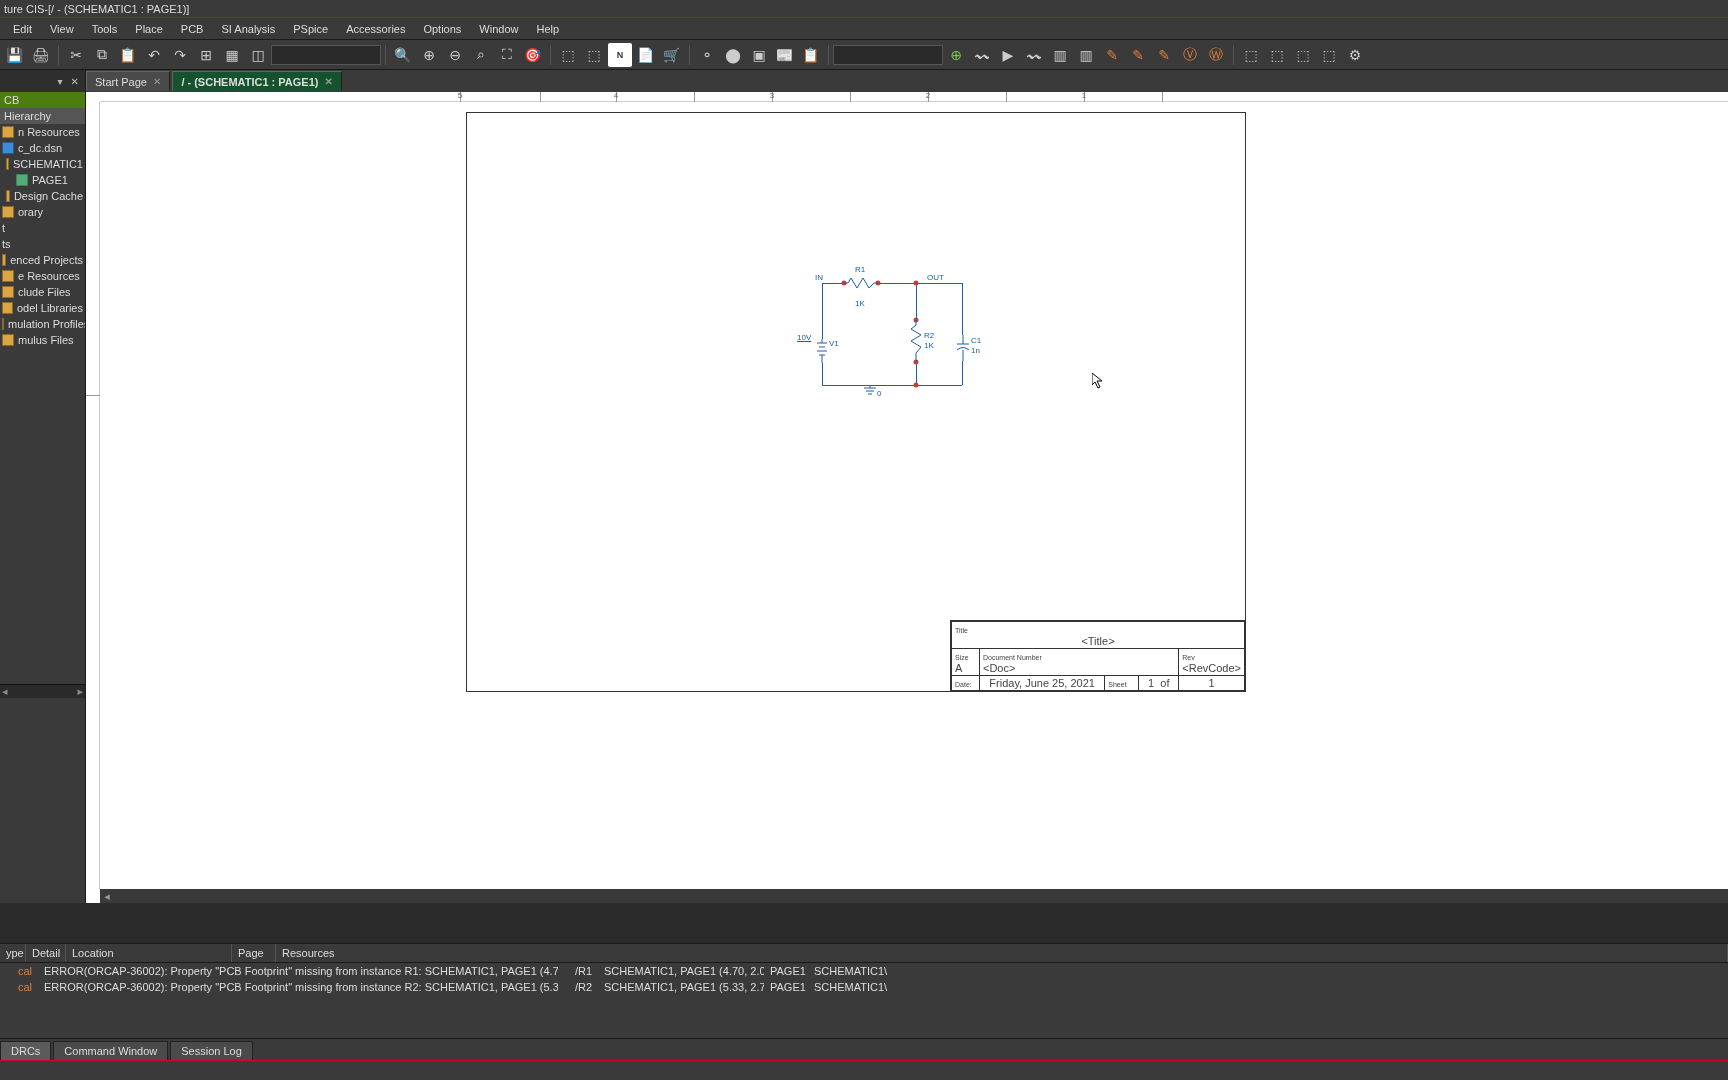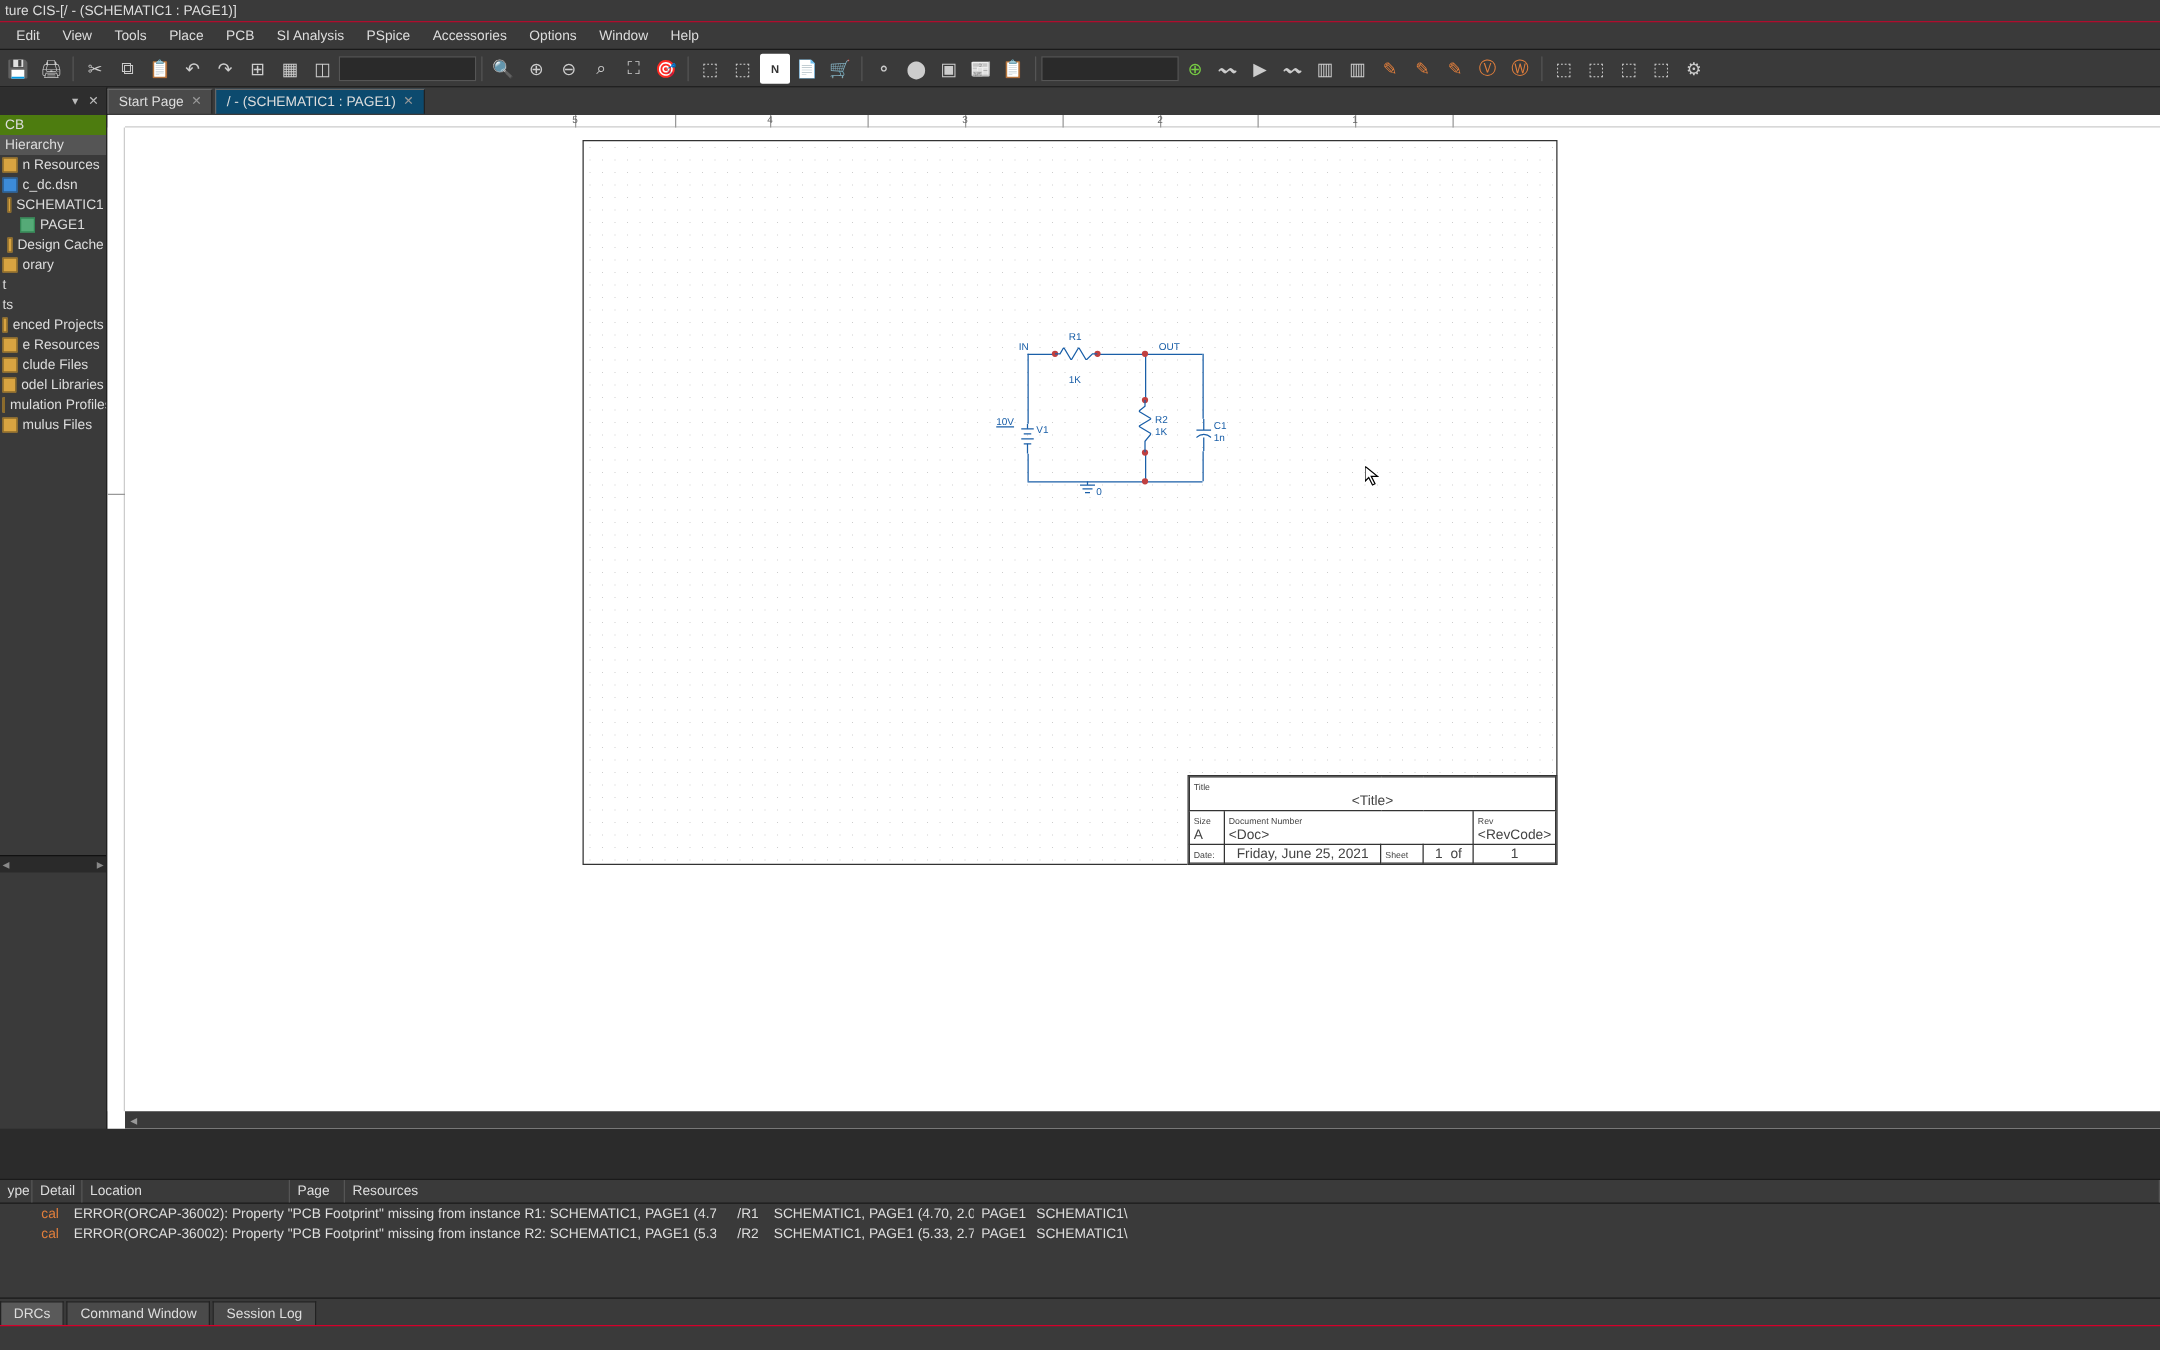--- a/index.html
+++ b/index.html
@@ -12,21 +12,21 @@
 .toolbar  { height:30px; background:#3a3a3a; display:flex; align-items:center; border-bottom:1px solid #1a1a1a; padding-left:2px; }
 .tool     { width:24px; height:24px; margin:0 1px; display:flex; align-items:center; justify-content:center; color:#ccc; font-size:14px; border-radius:2px;}
 .tool.sep { width:1px; background:#555; margin:0 4px; height:20px; }
 .tool-input{ width:110px; height:20px; background:#2a2a2a; border:1px solid #555; }
 
 
 .tabstrip { height:22px; background:#3a3a3a; display:flex; align-items:center; }
 .hier-ctl { width:86px; height:22px; background:#2e2e2e; border-right:1px solid #1a1a1a; display:flex; align-items:center; justify-content:flex-end; gap:8px; padding-right:6px;}
 .hier-ctl span{ color:#bbb; font-size:10px;}
 .tab      { height:20px; background:#4a4a4a; color:#ddd; padding:0 8px; line-height:20px; display:flex; align-items:center; gap:6px; margin-right:2px; border-top:1px solid #666; border-left:1px solid #666; border-right:1px solid #222;}
-.tab.active{ background:#0c4a6e; font-weight:normal; }
+.tab.active{ background:#14532d; font-weight:bold; }
 .tab .x   { color:#999; font-size:10px; }
 
 
 .main     { display:flex; height:calc(1080px - 18px - 22px - 30px - 22px - 135px - 22px - 20px); }
 .sidebar  { width:86px; background:#3a3a3a; border-right:1px solid #1a1a1a; color:#ddd; overflow:hidden;}
 .side-hdr { background:#4d7c0f; padding:2px 4px; font-size:11px;}
 .tree-item{ padding:2px 2px; white-space:nowrap; display:flex; align-items:center; gap:4px;}
 .tree-item.lvl1{ padding-left:6px;}
 .tree-item.lvl2{ padding-left:16px;}
 .tree-ico { width:12px; height:12px; display:inline-block;}
@@ -67,21 +67,21 @@
 .tblock table{ border-collapse:collapse; width:100%;}
 .tblock .lbl{ font-size:7px;}
 .tblock .val{ text-align:center;}
 
 
 .gap      { height:40px; background:#2b2b2b;}
 .drc      { height:95px; background:#3a3a3a; border-top:1px solid #1a1a1a; color:#ddd; }
 .drc-head { display:flex; background:#3a3a3a; border-bottom:1px solid #1a1a1a;}
 .drc-head div{ padding:3px 6px; border-right:1px solid #555; font-size:11px;}
 .col-type { width:26px;} .col-desc{ width:520px;} .col-det{ width:40px;text-align:right;} .col-loc{ width:166px;} .col-page{ width:44px;} .col-sch{ flex:1;}
-.drc-row  { display:flex; padding:1px 12px;margin-left:15px;}
+.drc-row  { display:flex; padding:1px 12px;}
 .drc-row div{ padding:1px 6px; font-size:11px; white-space:nowrap; overflow:hidden;}
 .drc-row .col-type{ color:#e07e3c;}
 .bottom-tabs{ height:22px; background:#3a3a3a; display:flex; align-items:flex-end; border-top:1px solid #1a1a1a;}
 .btab     { padding:3px 10px; color:#ddd; background:#4a4a4a; margin-right:2px; border:1px solid #222; border-bottom:none;}
 .btab.active{ background:#5a5a5a;}
 .statusbar{ height:20px; background:#3a3a3a; border-top:1px solid #d4002b;}
 </style>
 </head>
 <body>
 

